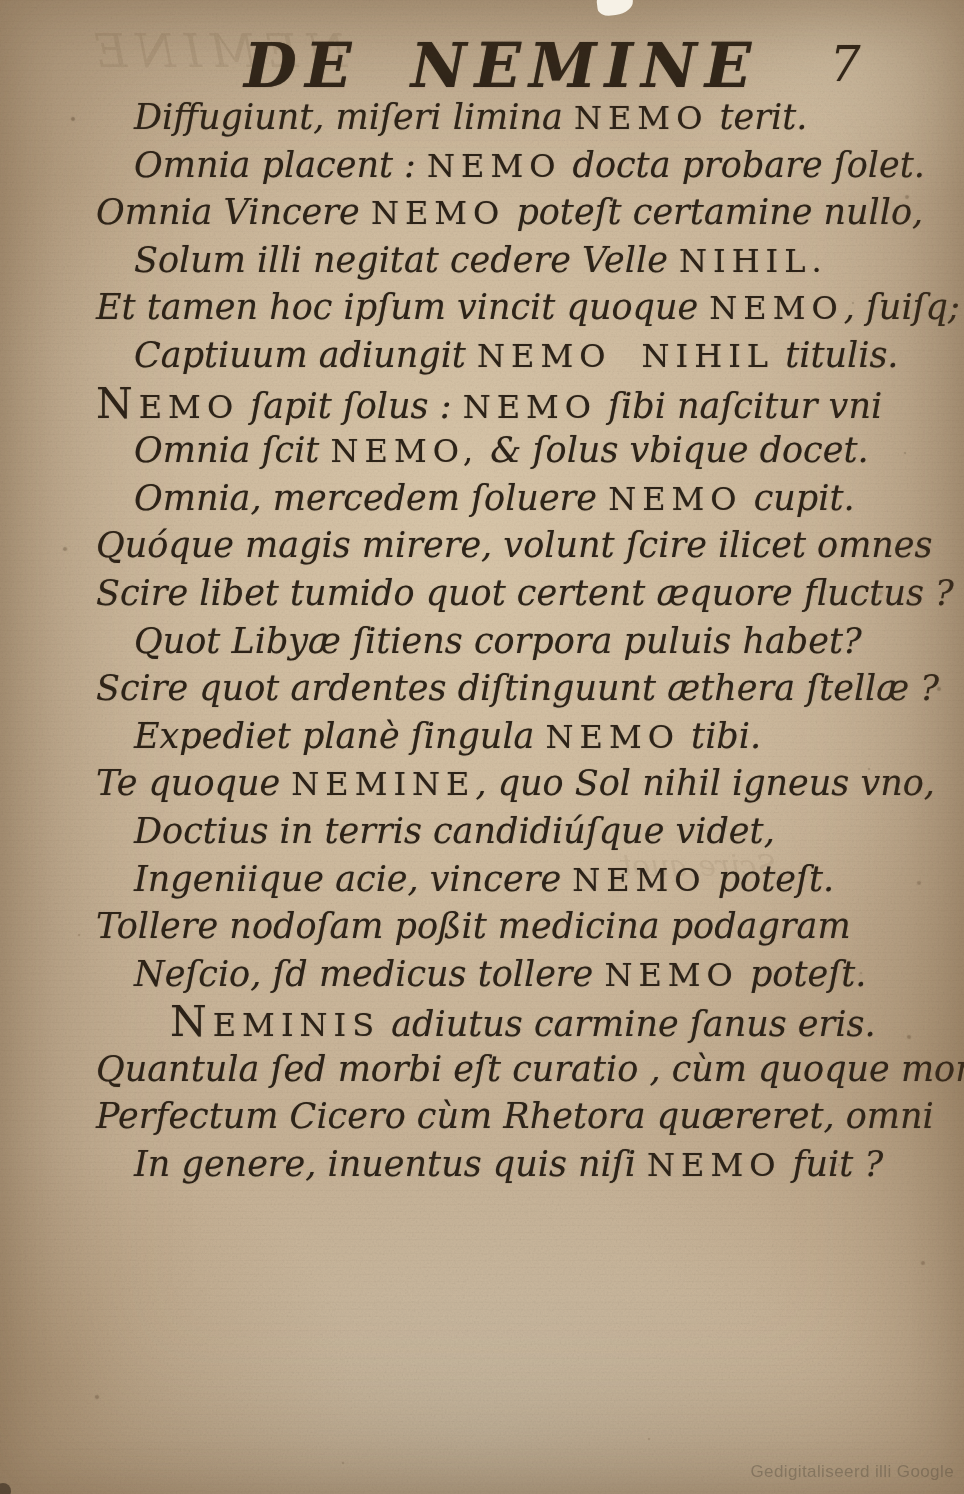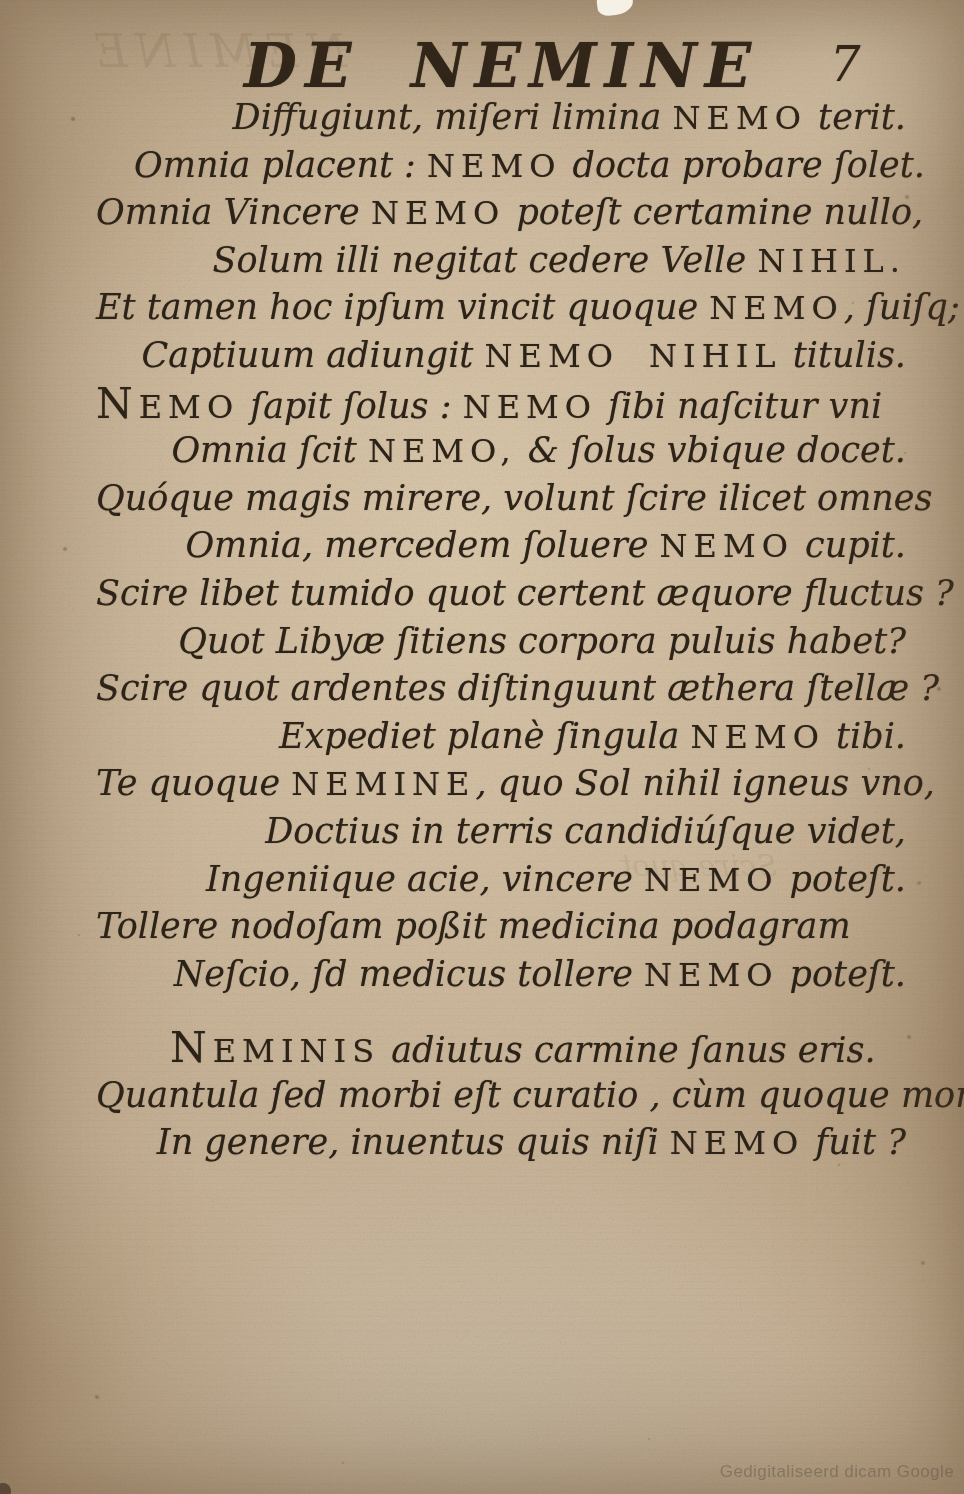--- a/index.html
+++ b/index.html
@@ -39,22 +39,22 @@
     text-shadow: 0 0 1px rgba(45,35,24,0.5);
   }
   .poem {
     position: absolute; top: 94px; left: 96px; width: 810px; z-index: 3;
   }
   .line {
     height: 47.6px; line-height: 47.6px; white-space: nowrap;
     font-style: italic; font-size: 35px;
     text-shadow: 0 0 1px rgba(45,35,24,0.45);
   }
-  .line.indent { padding-left: 38px; text-align: right; }
-  .line.indent2 { padding-left: 74px; margin-top: 26px; }
+  .line.indent { padding-left: 38px; }
+  .line.indent2 { padding-left: 74px; }
   .line .it { font-style: italic; }
   .line .sc { font-style: normal; font-size: 32px; letter-spacing: 6px; word-spacing: 14px; }
   .line .cap { font-style: normal; font-size: 42px; letter-spacing: 6px; }
   .ghost {
     position: absolute; z-index: 1; pointer-events: none;
     transform: scaleX(-1); font-style: italic; white-space: nowrap;
     color: #5f482c;
   }
   .ghost-0 { top: 24px; left: 86px; font-size: 46px; letter-spacing: 8px; opacity: 0.12; }
   .ghost-1 { top: 848px; left: 620px; font-size: 30px; opacity: 0.09; }
@@ -108,43 +108,44 @@
 
   <main class="poem">
       <div class="line indent"><span class="it">Diffugiunt, miſeri limina </span><span class="sc">NEMO</span><span class="it"> terit.</span></div>
       <div class="line indent"><span class="it">Omnia placent : </span><span class="sc">NEMO</span><span class="it"> docta probare ſolet.</span></div>
       <div class="line"><span class="it">Omnia Vincere </span><span class="sc">NEMO</span><span class="it"> poteſt certamine nullo,</span></div>
       <div class="line indent"><span class="it">Solum illi negitat cedere Velle </span><span class="sc">NIHIL.</span></div>
       <div class="line"><span class="it">Et tamen hoc ipſum vincit quoque </span><span class="sc">NEMO</span><span class="it">, ſuiſq;</span></div>
       <div class="line indent"><span class="it">Captiuum adiungit </span><span class="sc">NEMO NIHIL</span><span class="it"> titulis.</span></div>
       <div class="line"><span class="cap">N</span><span class="sc">EMO</span><span class="it"> ſapit ſolus : </span><span class="sc">NEMO</span><span class="it"> ſibi naſcitur vni</span></div>
       <div class="line indent"><span class="it">Omnia ſcit </span><span class="sc">NEMO,</span><span class="it"> &amp; ſolus vbique docet.</span></div>
+      <div class="line indent"><span class="it">Omnia, mercedem ſoluere </span><span class="sc">NEMO</span><span class="it"> cupit.</span></div>
       <div class="line"><span class="it">Quóque magis mirere, volunt ſcire ilicet omnes</span></div>
-      <div class="line indent"><span class="it">Omnia, mercedem ſoluere </span><span class="sc">NEMO</span><span class="it"> cupit.</span></div>
       <div class="line"><span class="it">Scire libet tumido quot certent æquore fluctus ?</span></div>
       <div class="line indent"><span class="it">Quot Libyæ ſitiens corpora puluis habet?</span></div>
       <div class="line"><span class="it">Scire quot ardentes diſtinguunt æthera ſtellæ ?</span></div>
       <div class="line indent"><span class="it">Expediet planè ſingula </span><span class="sc">NEMO</span><span class="it"> tibi.</span></div>
       <div class="line"><span class="it">Te quoque </span><span class="sc">NEMINE</span><span class="it">, quo Sol nihil igneus vno,</span></div>
       <div class="line indent"><span class="it">Doctius in terris candidiúſque videt,</span></div>
       <div class="line indent"><span class="it">Ingeniique acie, vincere </span><span class="sc">NEMO</span><span class="it"> poteſt.</span></div>
       <div class="line"><span class="it">Tollere nodoſam poßit medicina podagram</span></div>
       <div class="line indent"><span class="it">Neſcio, ſd medicus tollere </span><span class="sc">NEMO</span><span class="it"> poteſt.</span></div>
       <div class="line indent2"><span class="cap">N</span><span class="sc">EMINIS</span><span class="it"> adiutus carmine ſanus eris.</span></div>
       <div class="line"><span class="it">Quantula ſed morbi eſt curatio , cùm quoque mortẽ</span></div>
+      <div class="line"><span class="it">Perfectum Cicero cùm Rhetora quæreret, omni</span></div>
       <div class="line indent"><span class="it">In genere, inuentus quis niſi </span><span class="sc">NEMO</span><span class="it"> fuit ?</span></div>
     </main>
 
   <svg class="grain" width="964" height="1494" xmlns="http://www.w3.org/2000/svg">
     <filter id="paperNoise">
       <feTurbulence type="fractalNoise" baseFrequency="0.55" numOctaves="2" stitchTiles="stitch"></feTurbulence>
       <feColorMatrix type="saturate" values="0"></feColorMatrix>
     </filter>
     <rect width="964" height="1494" filter="url(#paperNoise)"></rect>
   </svg>
 
   <div class="speckles"></div>
   <div class="vignette"></div>
   <div class="notch"></div>
   <div class="corner-mark"></div>
 
-  <div class="watermark">Gedigitaliseerd dicam Google</div>
+  <div class="watermark">Gedigitaliseerd illi Google</div>
 </div>
 
 </body></html>

